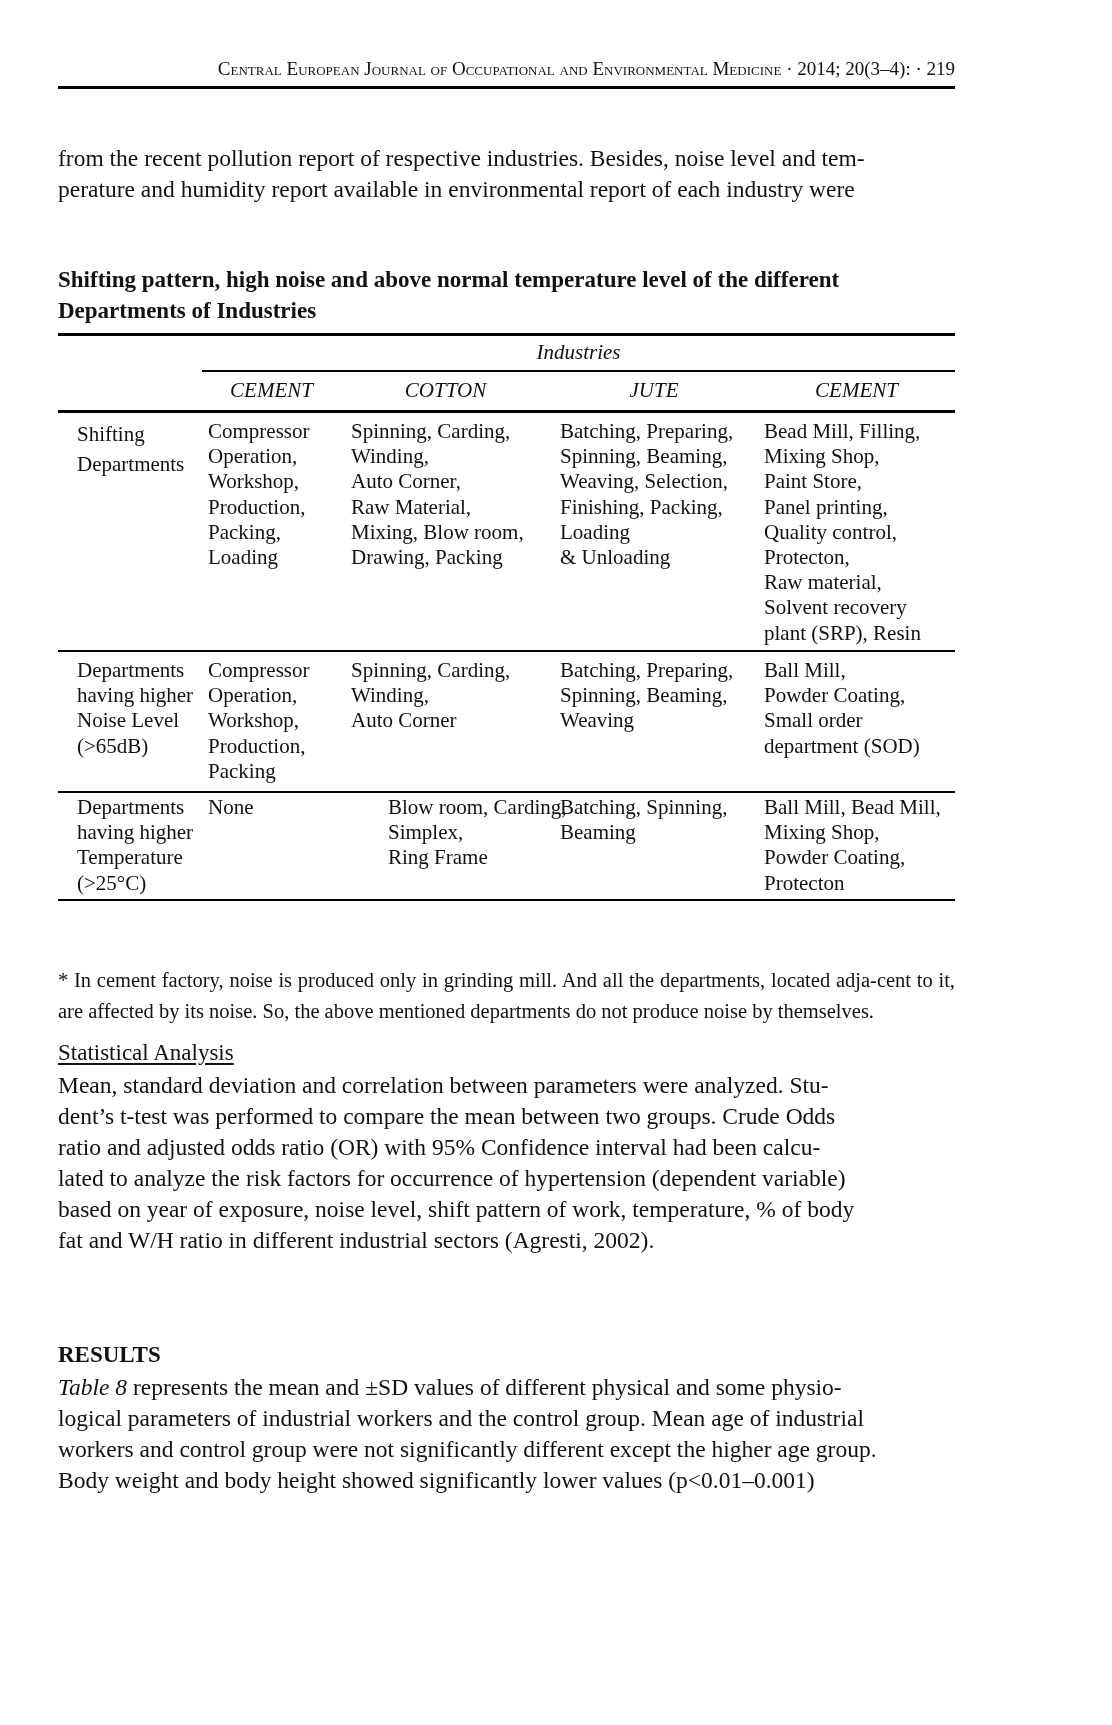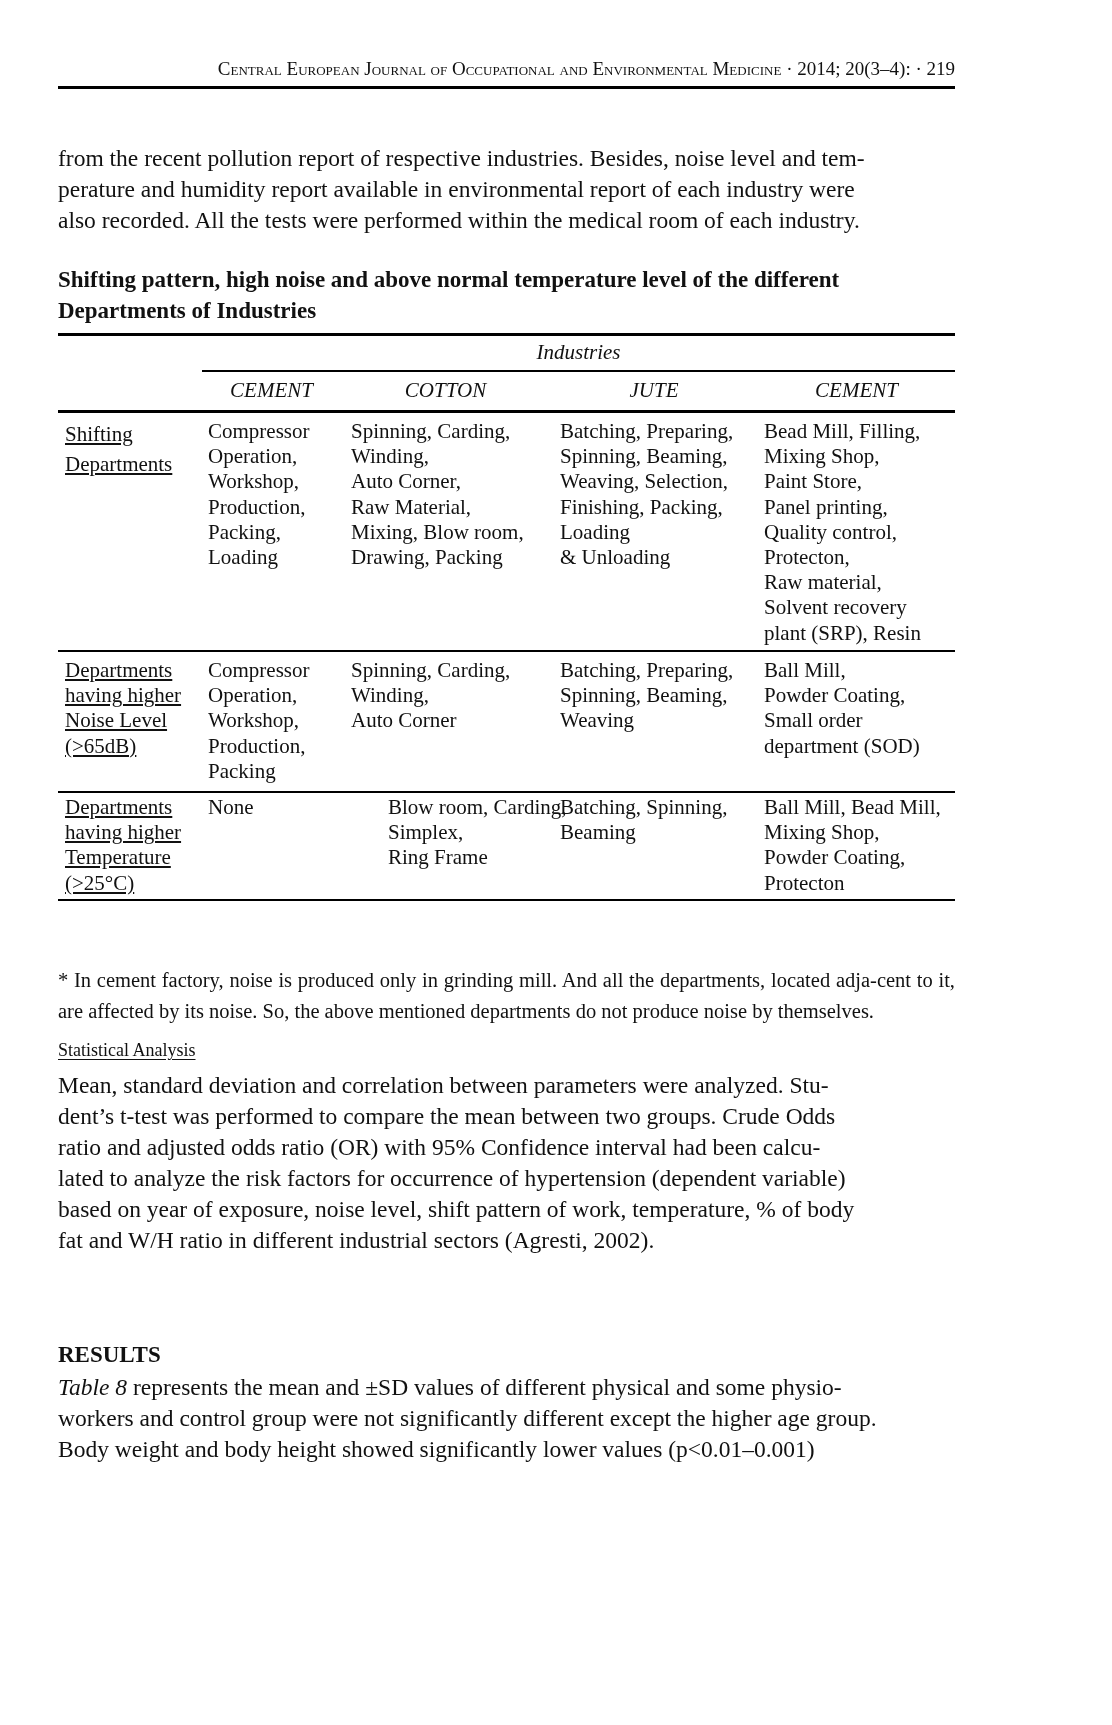--- a/index.html
+++ b/index.html
@@ -39,33 +39,33 @@
   .th-ind {
     position: absolute; top: 340px; left: 144px; width: 753px; text-align: center;
     font-style: italic; font-size: 21px;
   }
   .th-col {
     position: absolute; top: 378px; font-style: italic; font-size: 21px; text-align: center;
   }
   .cell {
     position: absolute; font-size: 21px; line-height: 25.2px; white-space: pre-line;
   }
-  .c0 { left: 7px; text-decoration: underline; }
+  .c0 { left: 19px; }
   .c1 { left: 150px; }
   .c2 { left: 293px; }
   .c3 { left: 502px; }
   .c4 { left: 706px; }
 
   .footnote {
     position: absolute; top: 920px; left: 0; width: 897px;
     font-size: 20.5px; line-height: 30.5px; text-align: justify; margin-top: 45px;
   }
 
   .subhead {
-    position: absolute; top: 1040px; left: 0; font-size: 18px; text-decoration: underline;
+    position: absolute; top: 1040px; left: 0; font-size: 23px; text-decoration: underline;
     text-underline-offset: 3px;
   }
   .p2 { top: 1070px; }
   .results {
     position: absolute; top: 1313px; left: 0; font-size: 23px; font-weight: bold; margin-top: 29px;
   }
   .p3 { top: 1372px; }
   .it { font-style: italic; }
 </style>
 </head>
@@ -76,21 +76,20 @@
   <div class="running-head">
     <span class="sc">Central European Journal of Occupational and Environmental Medicine</span>
     <span>· 2014; 20(3–4):  ·</span>
     <span>219</span>
   </div>
   <div class="head-rule"></div>
 
   <div class="para p1">
     <div>from the recent pollution report of respective industries. Besides, noise level and tem-</div>
     <div>perature and humidity report available in environmental report of each industry were</div>
-    <div class="last">also recorded. All the tests were performed within the medical room of each industry.</div>
   </div>
 
   <div class="table-title">Shifting pattern, high noise and above normal temperature level of the different Departments of Industries</div>
 
   <div>
     <div class="rule r-top"></div>
     <div class="th-ind">Industries</div>
     <div class="rule r-ind"></div>
 
     <div class="th-col" style="left:144px;width:139px;">CEMENT</div>
@@ -176,17 +175,18 @@
     <div>dent’s t-test was performed to compare the mean between two groups. Crude Odds</div>
     <div>ratio and adjusted odds ratio (OR) with 95% Confidence interval had been calcu-</div>
     <div>lated to analyze the risk factors for occurrence of hypertension (dependent variable)</div>
     <div>based on year of exposure, noise level, shift pattern of work, temperature, % of body</div>
     <div class="last">fat and W/H ratio in different industrial sectors (Agresti, 2002).</div>
   </div>
 
   <div class="results">RESULTS</div>
   <div class="para p3">
     <div><span class="it">Table 8</span><span> represents the mean and ±SD values of different physical and some physio-</span></div>
+    <div>logical parameters of industrial workers and the control group. Mean age of industrial</div>
     <div>workers and control group were not significantly different except the higher age group.</div>
     <div class="last">Body weight and body height showed significantly lower values (p&lt;0.01–0.001)</div>
   </div>
 
 </div>
 
 </body></html>

